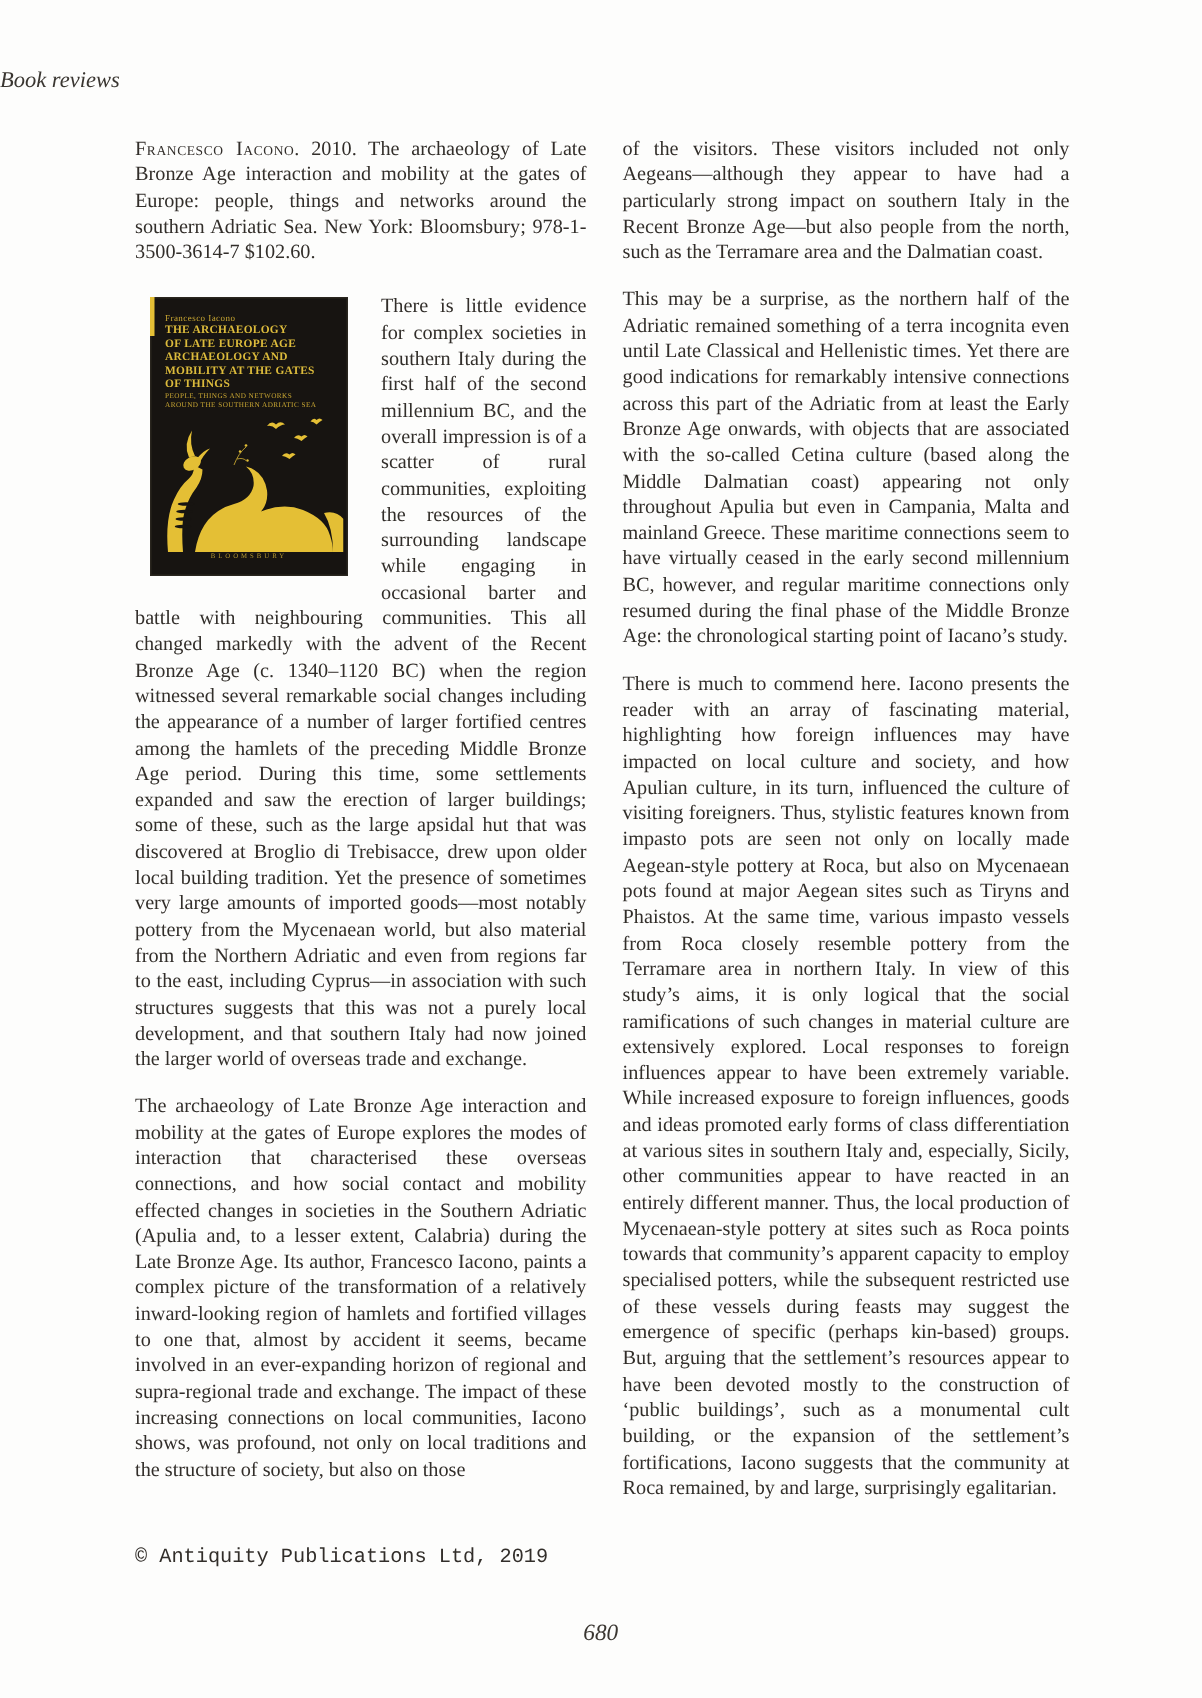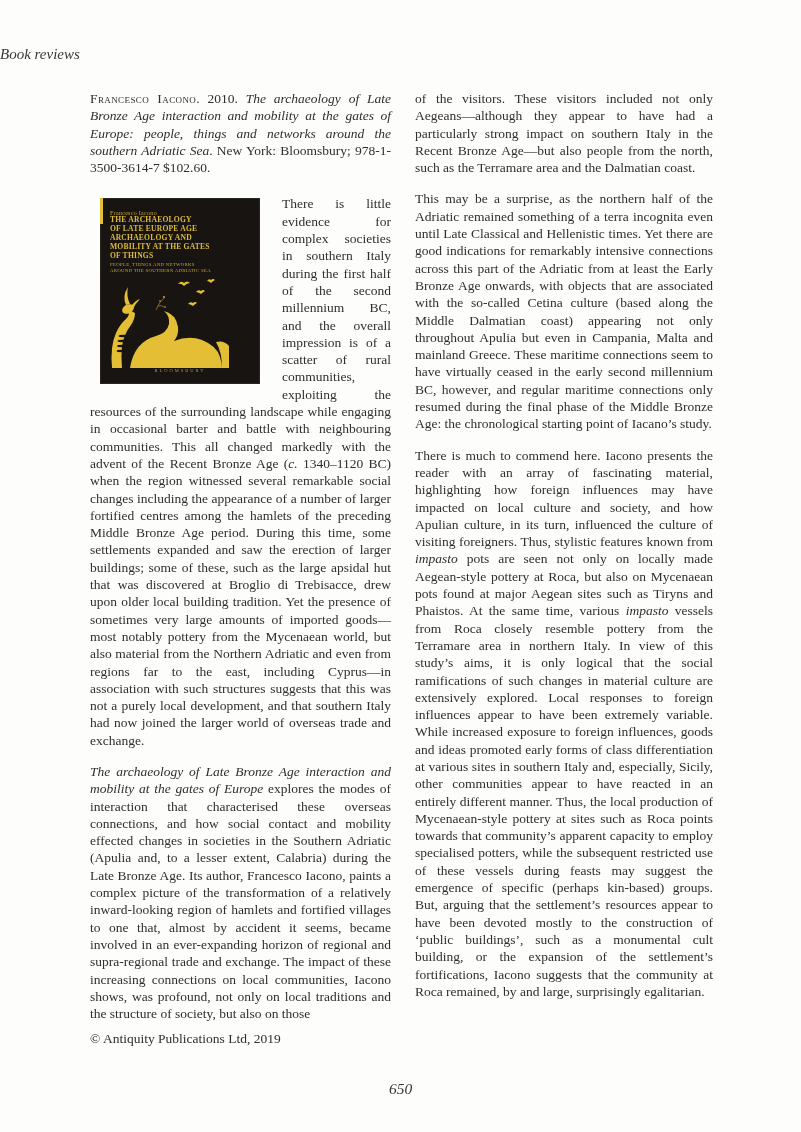--- a/index.html
+++ b/index.html
@@ -7,38 +7,38 @@
        font-family:"Liberation Serif","DejaVu Serif",serif;color:#322e2a;}
   .page{position:absolute;inset:0;background:#fdfdfc;}
   .running-head{position:absolute;top:46px;left:0;width:100%;text-align:left;
        font-style:italic;font-size:15px;color:#3a3631;}
   .col{position:absolute;top:90px;font-size:13.5px;line-height:17.3px;text-align:justify;
        -webkit-hyphens:auto;hyphens:auto;}
   .col-left{left:90px;width:301px;}
   .col-right{left:415px;width:298px;}
   .body-p{margin:0 0 14px 0;}
   .citation{margin:0 0 19px 0;}
-  .i{font-style:italic;}
+  .i{}
   .sc{font-variant:small-caps;letter-spacing:.4px;}
   
-  .cover{float:left;display:block;width:160px;height:186px;margin:3px 22px 5px 10px;
+  .cover{float:left;display:block;width:132px;height:186px;margin:3px 22px 5px 10px;
        background:#171411;position:relative;box-shadow:0 0 0 1px #2a261f inset;}
   .cover-spine{position:absolute;left:0;top:0;width:3px;height:26px;background:#e4bf35;}
   .cover-author{position:absolute;top:7px;left:10px;font-size:6px;letter-spacing:.3px;
        color:#c9a733;font-family:"Liberation Serif",serif;}
   .cover-title{position:absolute;top:17px;left:10px;width:116px;font-size:7.6px;
        font-weight:bold;line-height:9px;letter-spacing:.2px;color:#dcbb3c;text-align:left;}
   .cover-subtitle{position:absolute;top:64px;left:10px;width:116px;font-size:4.8px;
        line-height:6px;letter-spacing:.3px;color:#c9a733;text-align:left;}
   .cover-title span,.cover-subtitle span{display:block;}
   .cover-art{position:absolute;left:4px;top:78px;width:125px;height:92px;}
   .cover-publisher{position:absolute;bottom:5px;left:0;width:100%;text-align:center;
        font-size:4.5px;letter-spacing:2px;color:#b99c33;}
   
-  .footer{position:absolute;left:90px;top:1031px;font-size:13.5px;color:#322e2a;}
+  .footer{position:absolute;left:90px;top:1031px;font-size:13.5px;color:#322e2a;font-family:Liberation Mono, monospace;}
   .pageno{position:absolute;top:1080px;left:0;width:100%;text-align:center;
        font-style:italic;font-size:15.5px;color:#3a3631;}
 </style>
 </head>
 <body>
 
 <div class="page">
 
   <div class="running-head">Book reviews</div>
 
@@ -94,14 +94,14 @@
     <div class="body-p"><span class="i">The archaeology of Late Bronze Age interaction and mobility at the gates of Europe</span><span> explores the modes of interaction that characterised these overseas connections, and how social contact and mobility effected changes in societies in the Southern Adriatic (Apulia and, to a lesser extent, Calabria) during the Late Bronze Age. Its author, Francesco Iacono, paints a complex picture of the transformation of a relatively inward-looking region of hamlets and fortified villages to one that, almost by accident it seems, became involved in an ever-expanding horizon of regional and supra-regional trade and exchange. The impact of these increasing connections on local communities, Iacono shows, was profound, not only on local traditions and the structure of society, but also on those</span></div>
   </div>
 
   <div class="col col-right">
     <div class="body-p"><span>of the visitors. These visitors included not only Aegeans—although they appear to have had a particularly strong impact on southern Italy in the Recent Bronze Age—but also people from the north, such as the Terramare area and the Dalmatian coast.</span></div>
     <div class="body-p"><span>This may be a surprise, as the northern half of the Adriatic remained something of a terra incognita even until Late Classical and Hellenistic times. Yet there are good indications for remarkably intensive connections across this part of the Adriatic from at least the Early Bronze Age onwards, with objects that are associated with the so-called Cetina culture (based along the Middle Dalmatian coast) appearing not only throughout Apulia but even in Campania, Malta and mainland Greece. These maritime connections seem to have virtually ceased in the early second millennium BC, however, and regular maritime connections only resumed during the final phase of the Middle Bronze Age: the chronological starting point of Iacano’s study.</span></div>
     <div class="body-p"><span>There is much to commend here. Iacono presents the reader with an array of fascinating material, highlighting how foreign influences may have impacted on local culture and society, and how Apulian culture, in its turn, influenced the culture of visiting foreigners. Thus, stylistic features known from </span><span class="i">impasto</span><span> pots are seen not only on locally made Aegean-style pottery at Roca, but also on Mycenaean pots found at major Aegean sites such as Tiryns and Phaistos. At the same time, various </span><span class="i">impasto</span><span> vessels from Roca closely resemble pottery from the Terramare area in northern Italy. In view of this study’s aims, it is only logical that the social ramifications of such changes in material culture are extensively explored. Local responses to foreign influences appear to have been extremely variable. While increased exposure to foreign influences, goods and ideas promoted early forms of class differentiation at various sites in southern Italy and, especially, Sicily, other communities appear to have reacted in an entirely different manner. Thus, the local production of Mycenaean-style pottery at sites such as Roca points towards that community’s apparent capacity to employ specialised potters, while the subsequent restricted use of these vessels during feasts may suggest the emergence of specific (perhaps kin-based) groups. But, arguing that the settlement’s resources appear to have been devoted mostly to the construction of ‘public buildings’, such as a monumental cult building, or the expansion of the settlement’s fortifications, Iacono suggests that the community at Roca remained, by and large, surprisingly egalitarian.</span></div>
   </div>
 
   <div class="footer">© Antiquity Publications Ltd, 2019</div>
-  <div class="pageno">650</div>
+  <div class="pageno">680</div>
 </div>
 
 </body></html>

